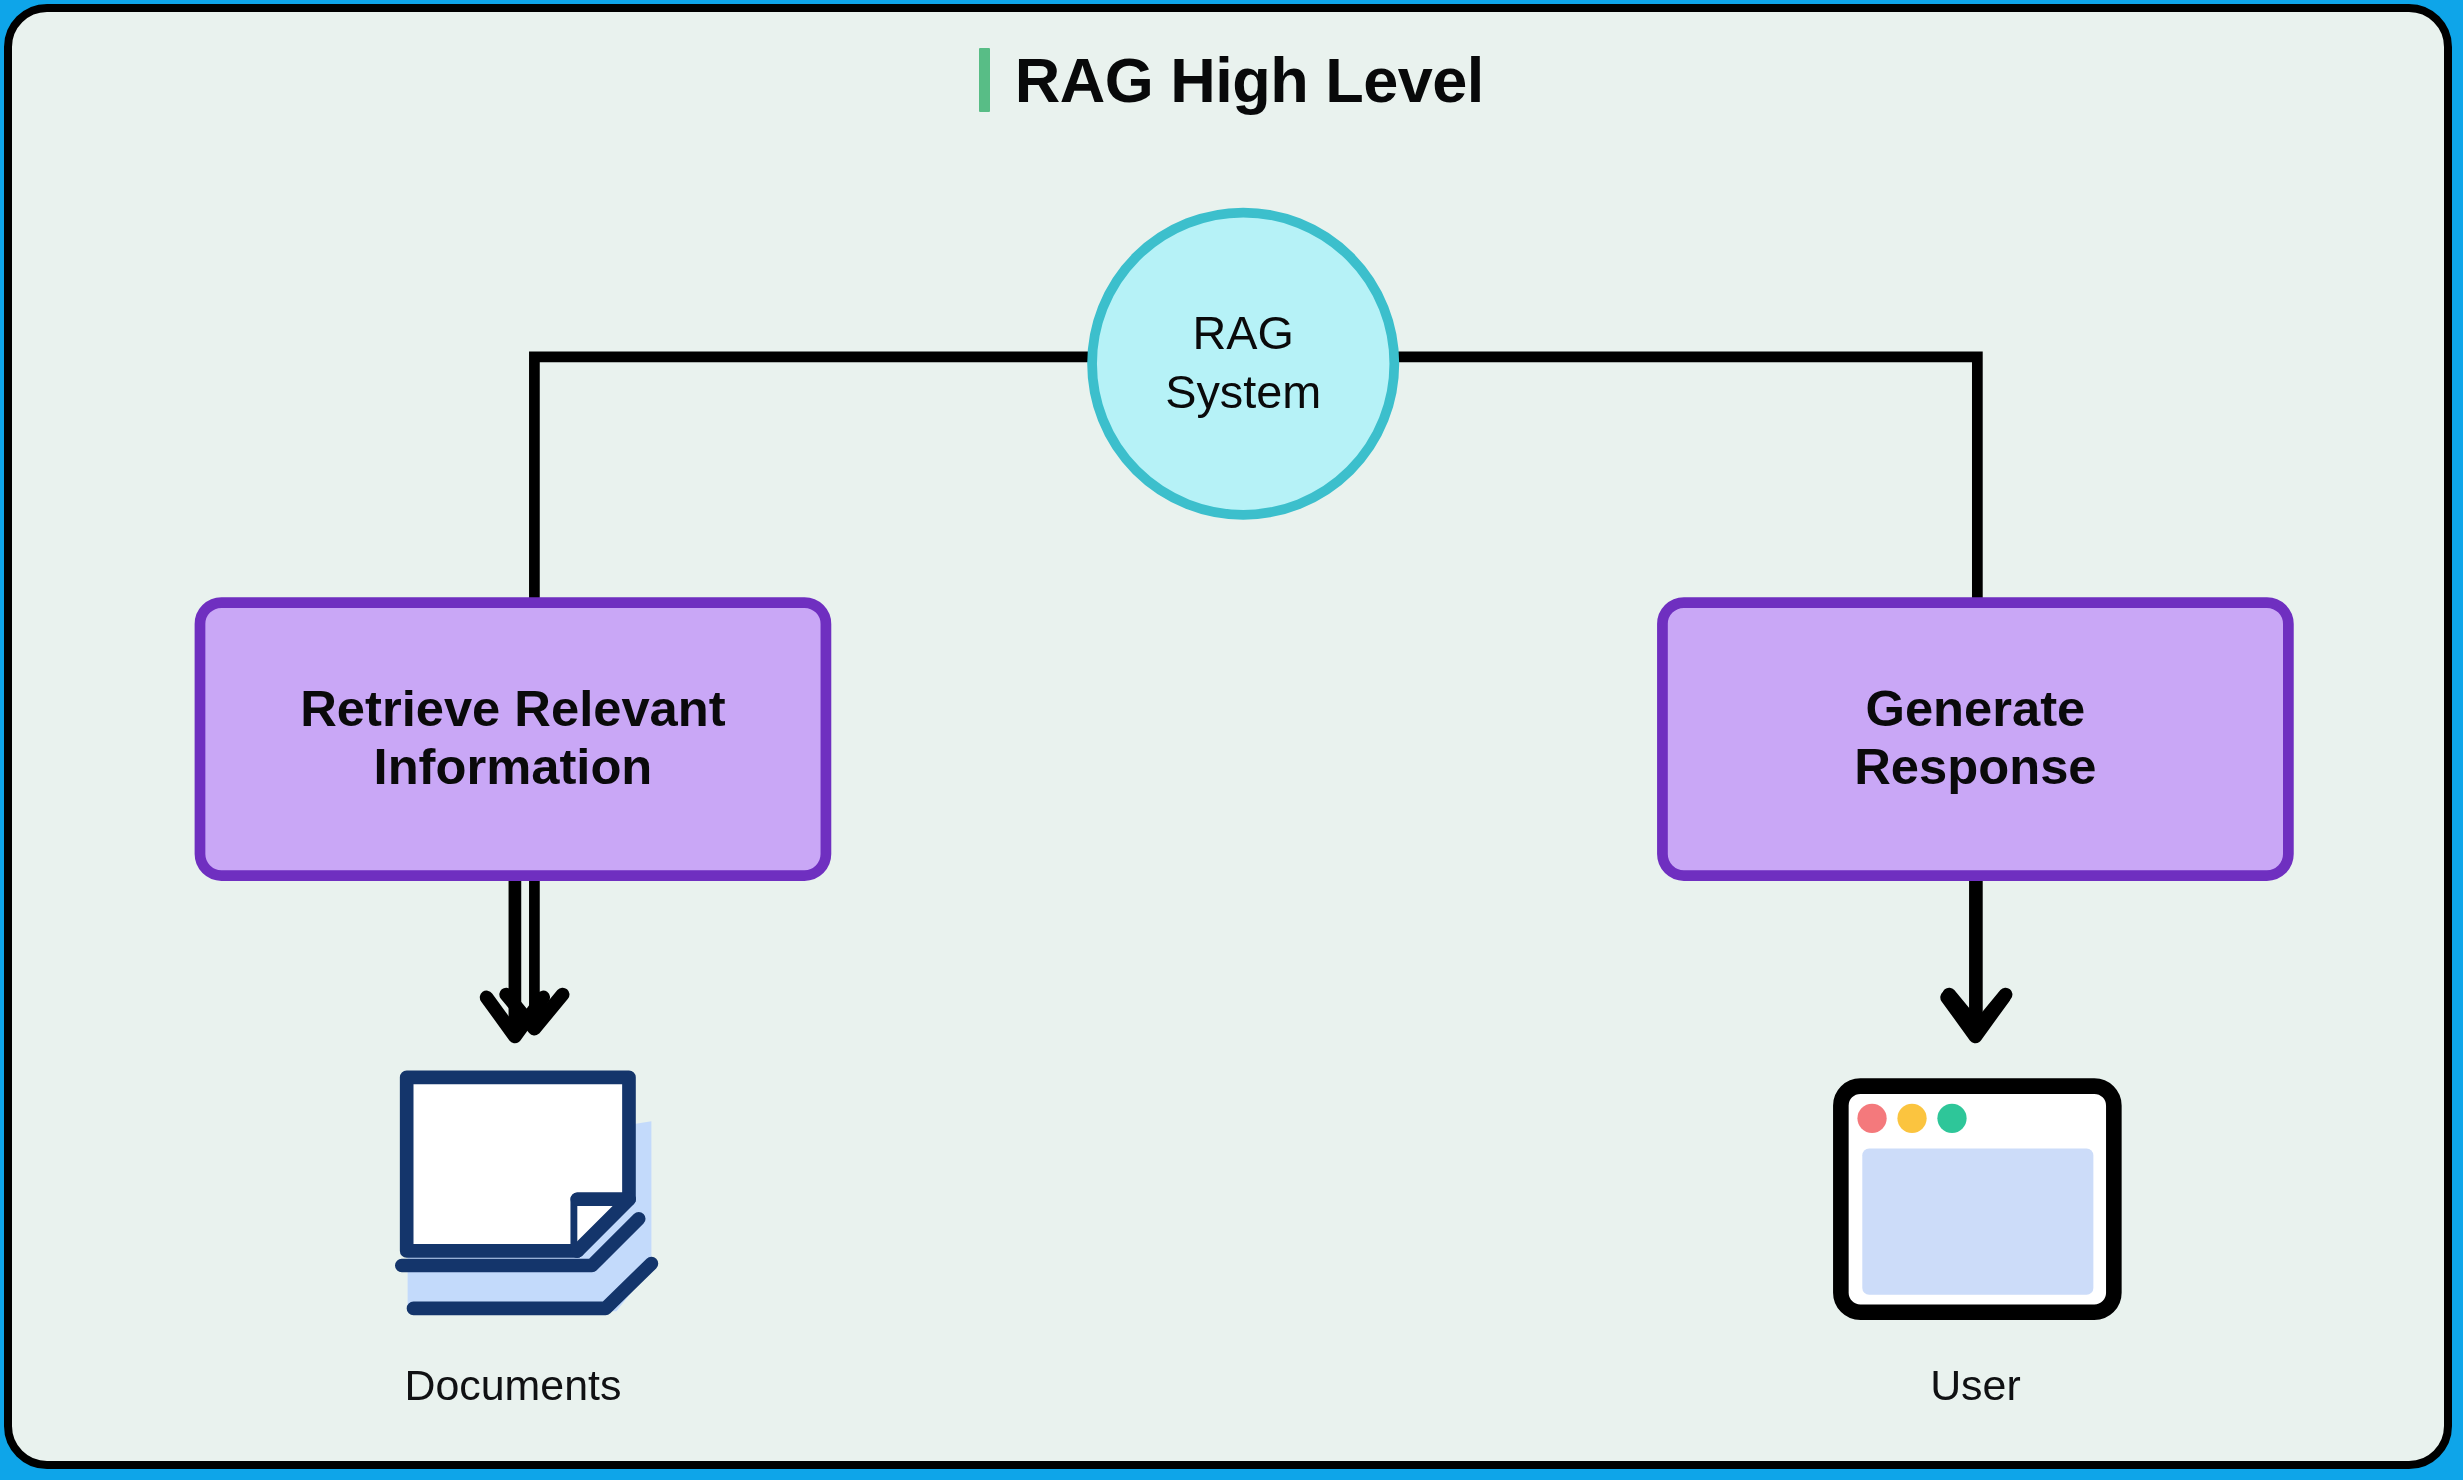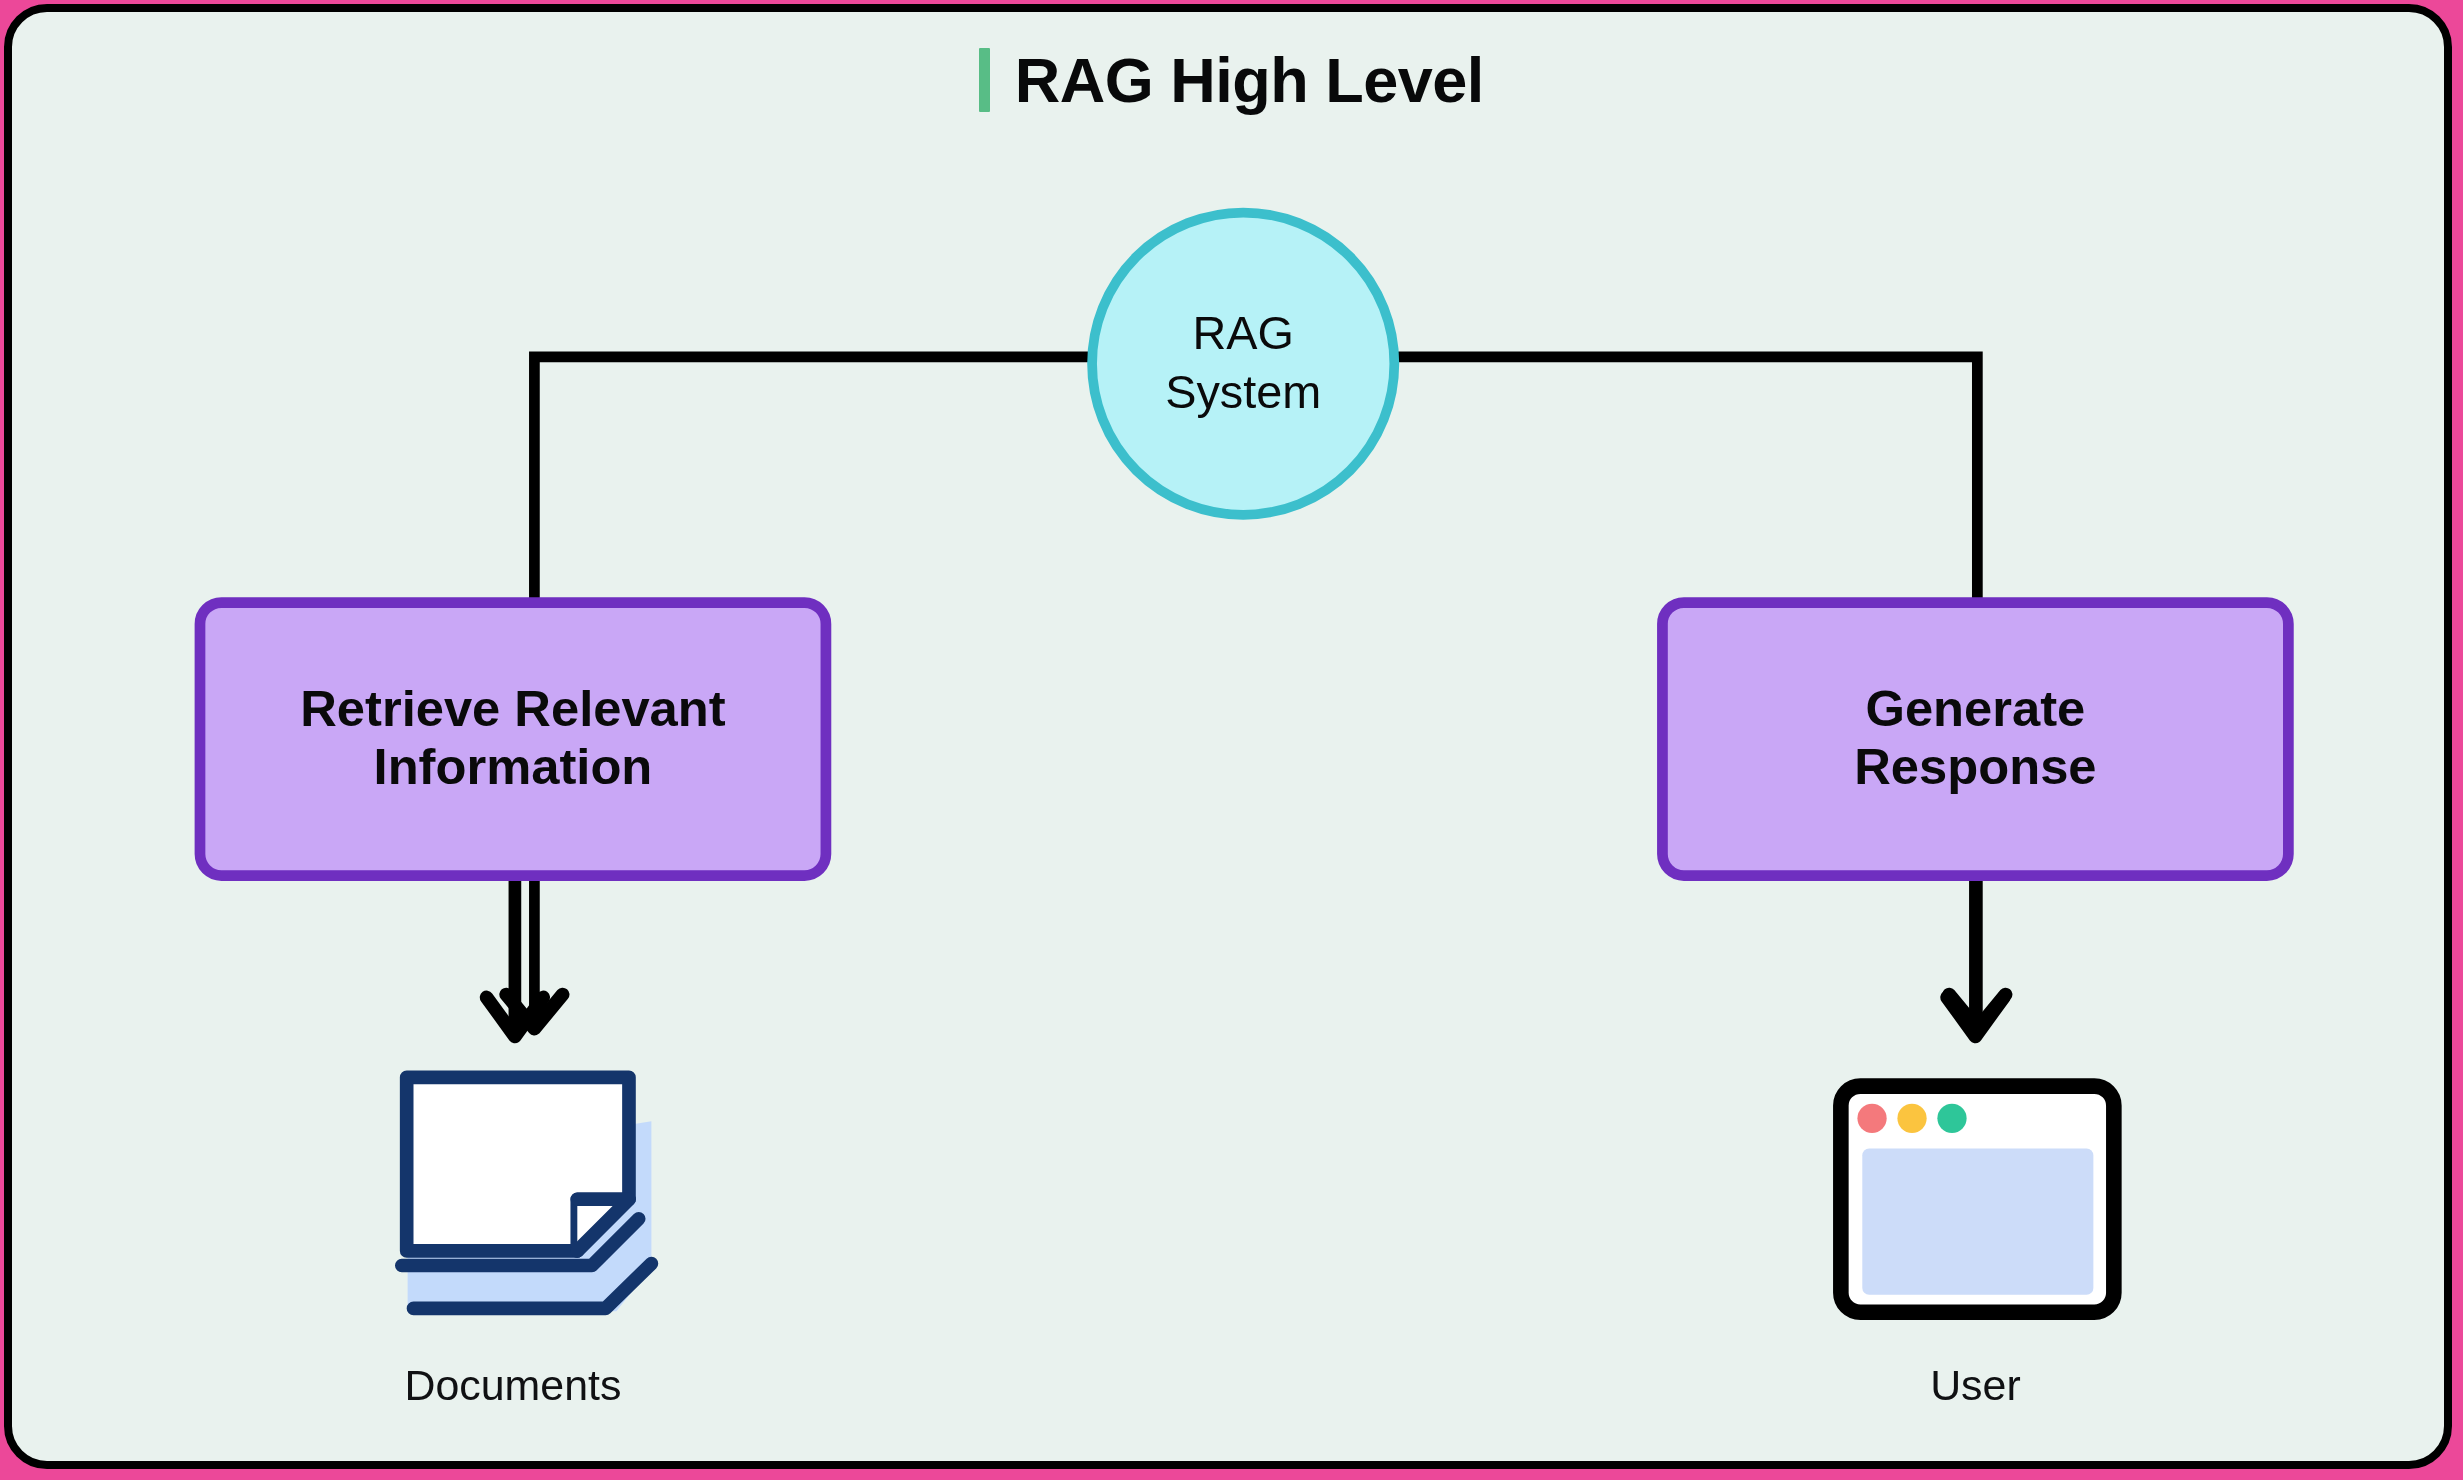--- a/index.html
+++ b/index.html
@@ -10,21 +10,21 @@
   body {
     width: 2463px;
     height: 1480px;
     font-family: "Liberation Sans", sans-serif;
     overflow: hidden;
   }
   #canvas {
     position: relative;
     width: 2463px;
     height: 1480px;
-    background: #ec4899;
+    background: #0ea5e9;
   }
   #frame {
     position: absolute;
     left: 3.9px;
     top: 3.9px;
     width: 2448px;
     height: 1465px;
     box-sizing: border-box;
     background: #e9f2ee;
     border: 8.8px solid #000000;

